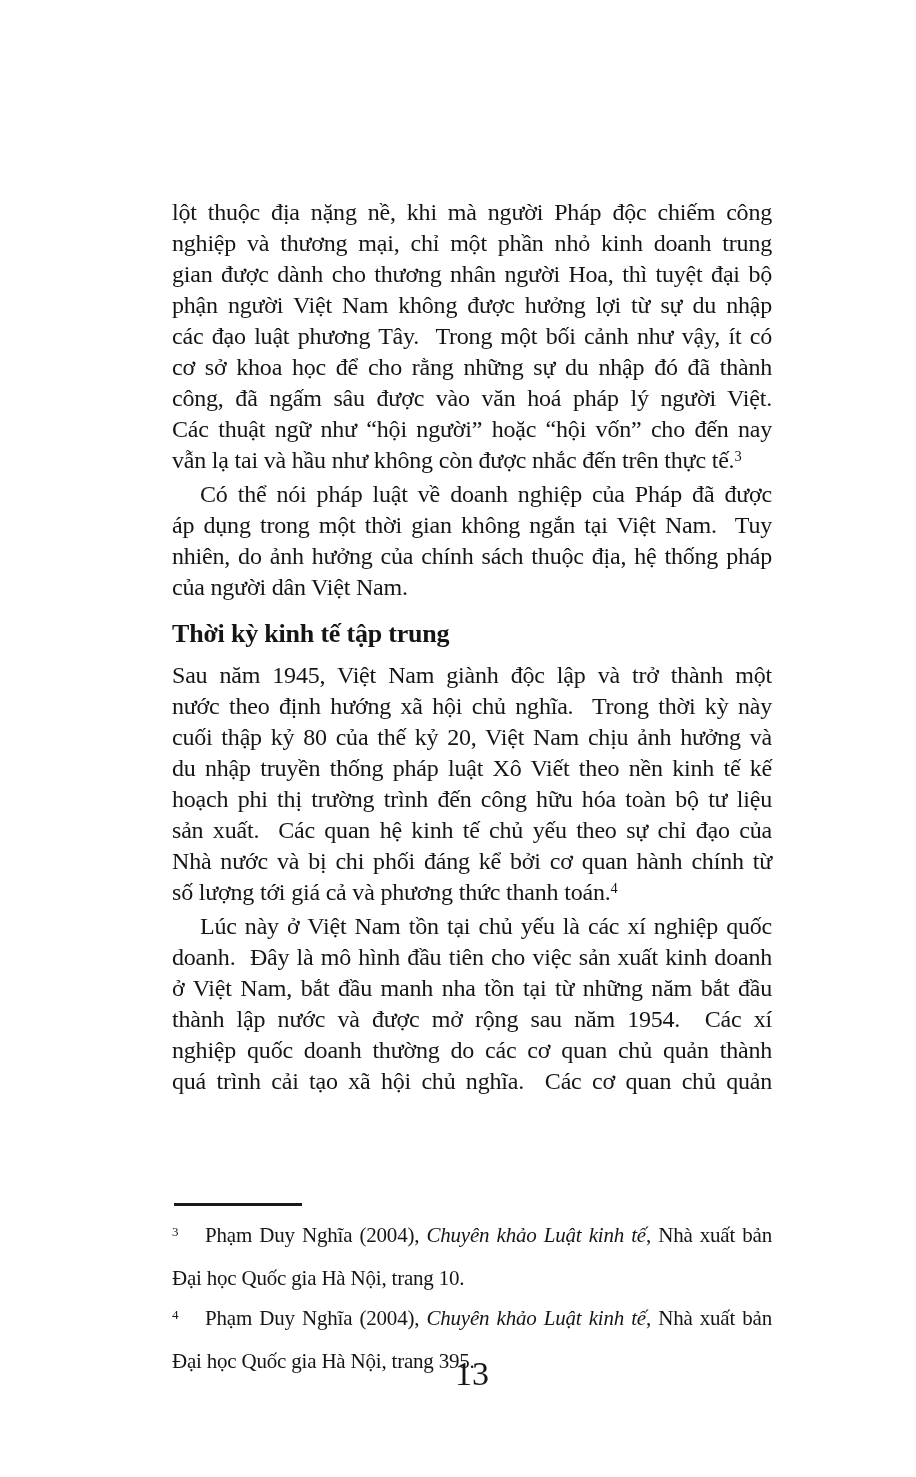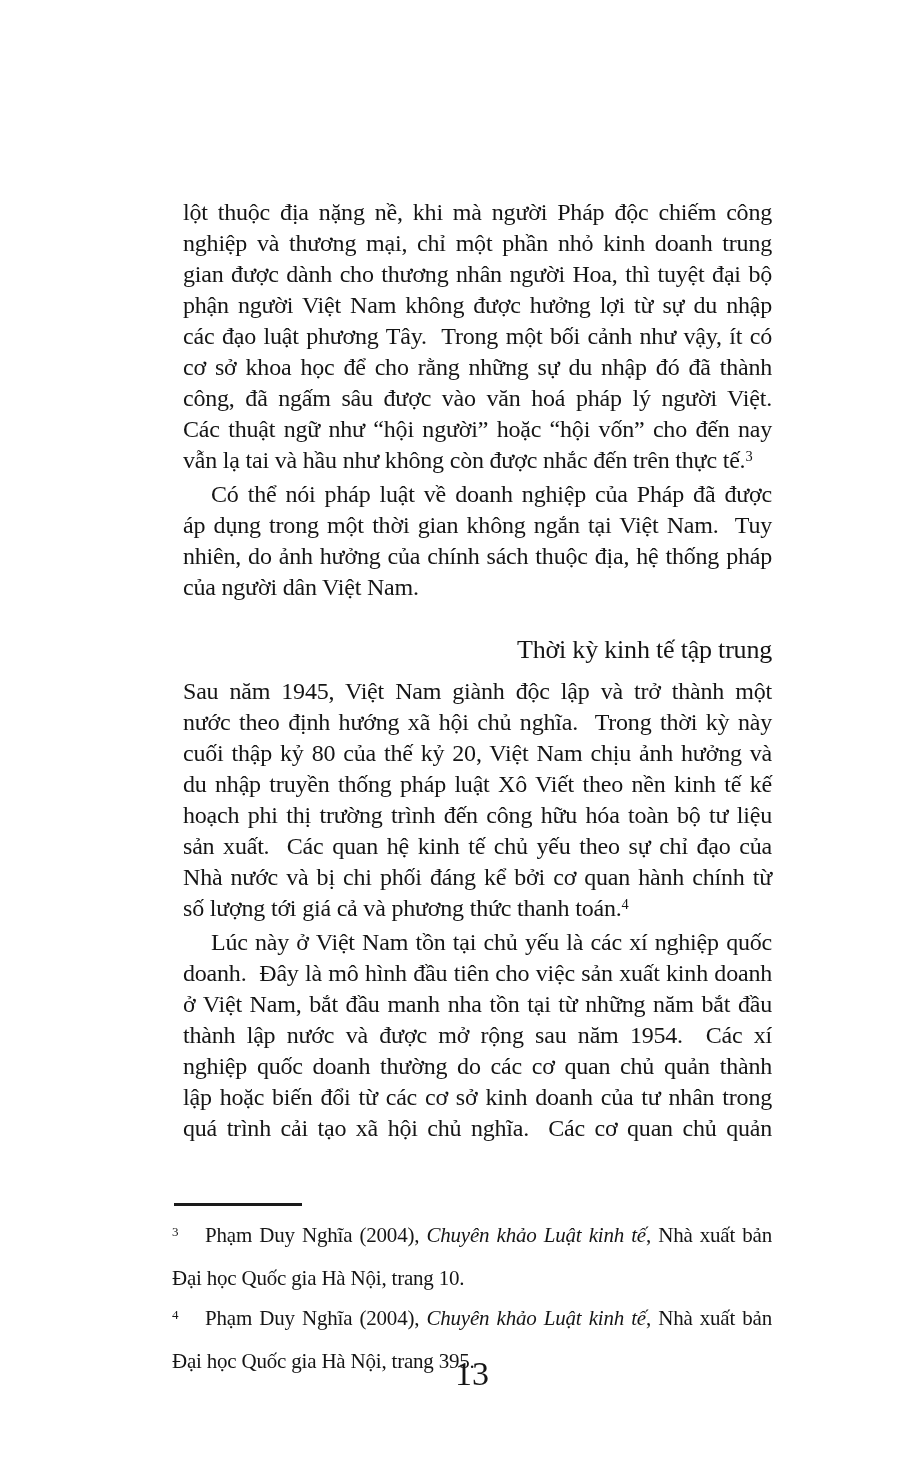--- a/index.html
+++ b/index.html
@@ -25,34 +25,33 @@
     left: 172px;
     top: 197px;
     width: 600px;
     font-size: 24px;
     line-height: 31px;
     letter-spacing: -0.2px;
   }
   .line {
     text-align: justify;
     text-align-last: justify;
-    margin-left: 11px;
   }
   .line.end {
     text-align-last: left;
   }
   .line.indent {
     text-indent: 28px;
   }
   .heading {
-    font-weight: normal;
+    font-weight: bold;
     font-size: 26px;
     line-height: 31px;
-    margin: 31px 0 11px 0;
-    text-align: right;
+    margin: 15px 0 11px 0;
+    text-align: left;
   }
   sup.ref {
     font-size: 0.6em;
     letter-spacing: 0;
     vertical-align: baseline;
     position: relative;
     top: -0.5em;
   }
   .footnotes {
     position: absolute;
@@ -128,21 +127,20 @@
         <div class="line"><span>sản xuất.&nbsp; Các quan hệ kinh tế chủ yếu theo sự chỉ đạo của</span></div>
         <div class="line"><span>Nhà nước và bị chi phối đáng kể bởi cơ quan hành chính từ</span></div>
         <div class="line end"><span>số lượng tới giá cả và phương thức thanh toán.</span><sup class="ref">4</sup></div>
       </div>
       <div>
         <div class="line indent"><span>Lúc này ở Việt Nam tồn tại chủ yếu là các xí nghiệp quốc</span></div>
         <div class="line"><span>doanh.&nbsp; Đây là mô hình đầu tiên cho việc sản xuất kinh doanh</span></div>
         <div class="line"><span>ở Việt Nam, bắt đầu manh nha tồn tại từ những năm bắt đầu</span></div>
         <div class="line"><span>thành lập nước và được mở rộng sau năm 1954.&nbsp; Các xí</span></div>
         <div class="line"><span>nghiệp quốc doanh thường do các cơ quan chủ quản thành</span></div>
-        <div class="line"><span>lập hoặc biến đổi từ các cơ sở kinh doanh của tư nhân trong</span></div>
         <div class="line"><span>quá trình cải tạo xã hội chủ nghĩa.&nbsp; Các cơ quan chủ quản</span></div>
       </div>
     </main>
 
   <section class="footnotes">
     <div class="fn-rule"></div>
     <div id="fn-list">
         <div>
           <div class="fn-line"><span class="fn-marker">3</span><span>Phạm Duy Nghĩa (2004), </span><em>Chuyên khảo Luật kinh tế</em><span>, Nhà xuất bản</span></div>
           <div class="fn-line end"><span>Đại học Quốc gia Hà Nội, trang 10.</span></div>

